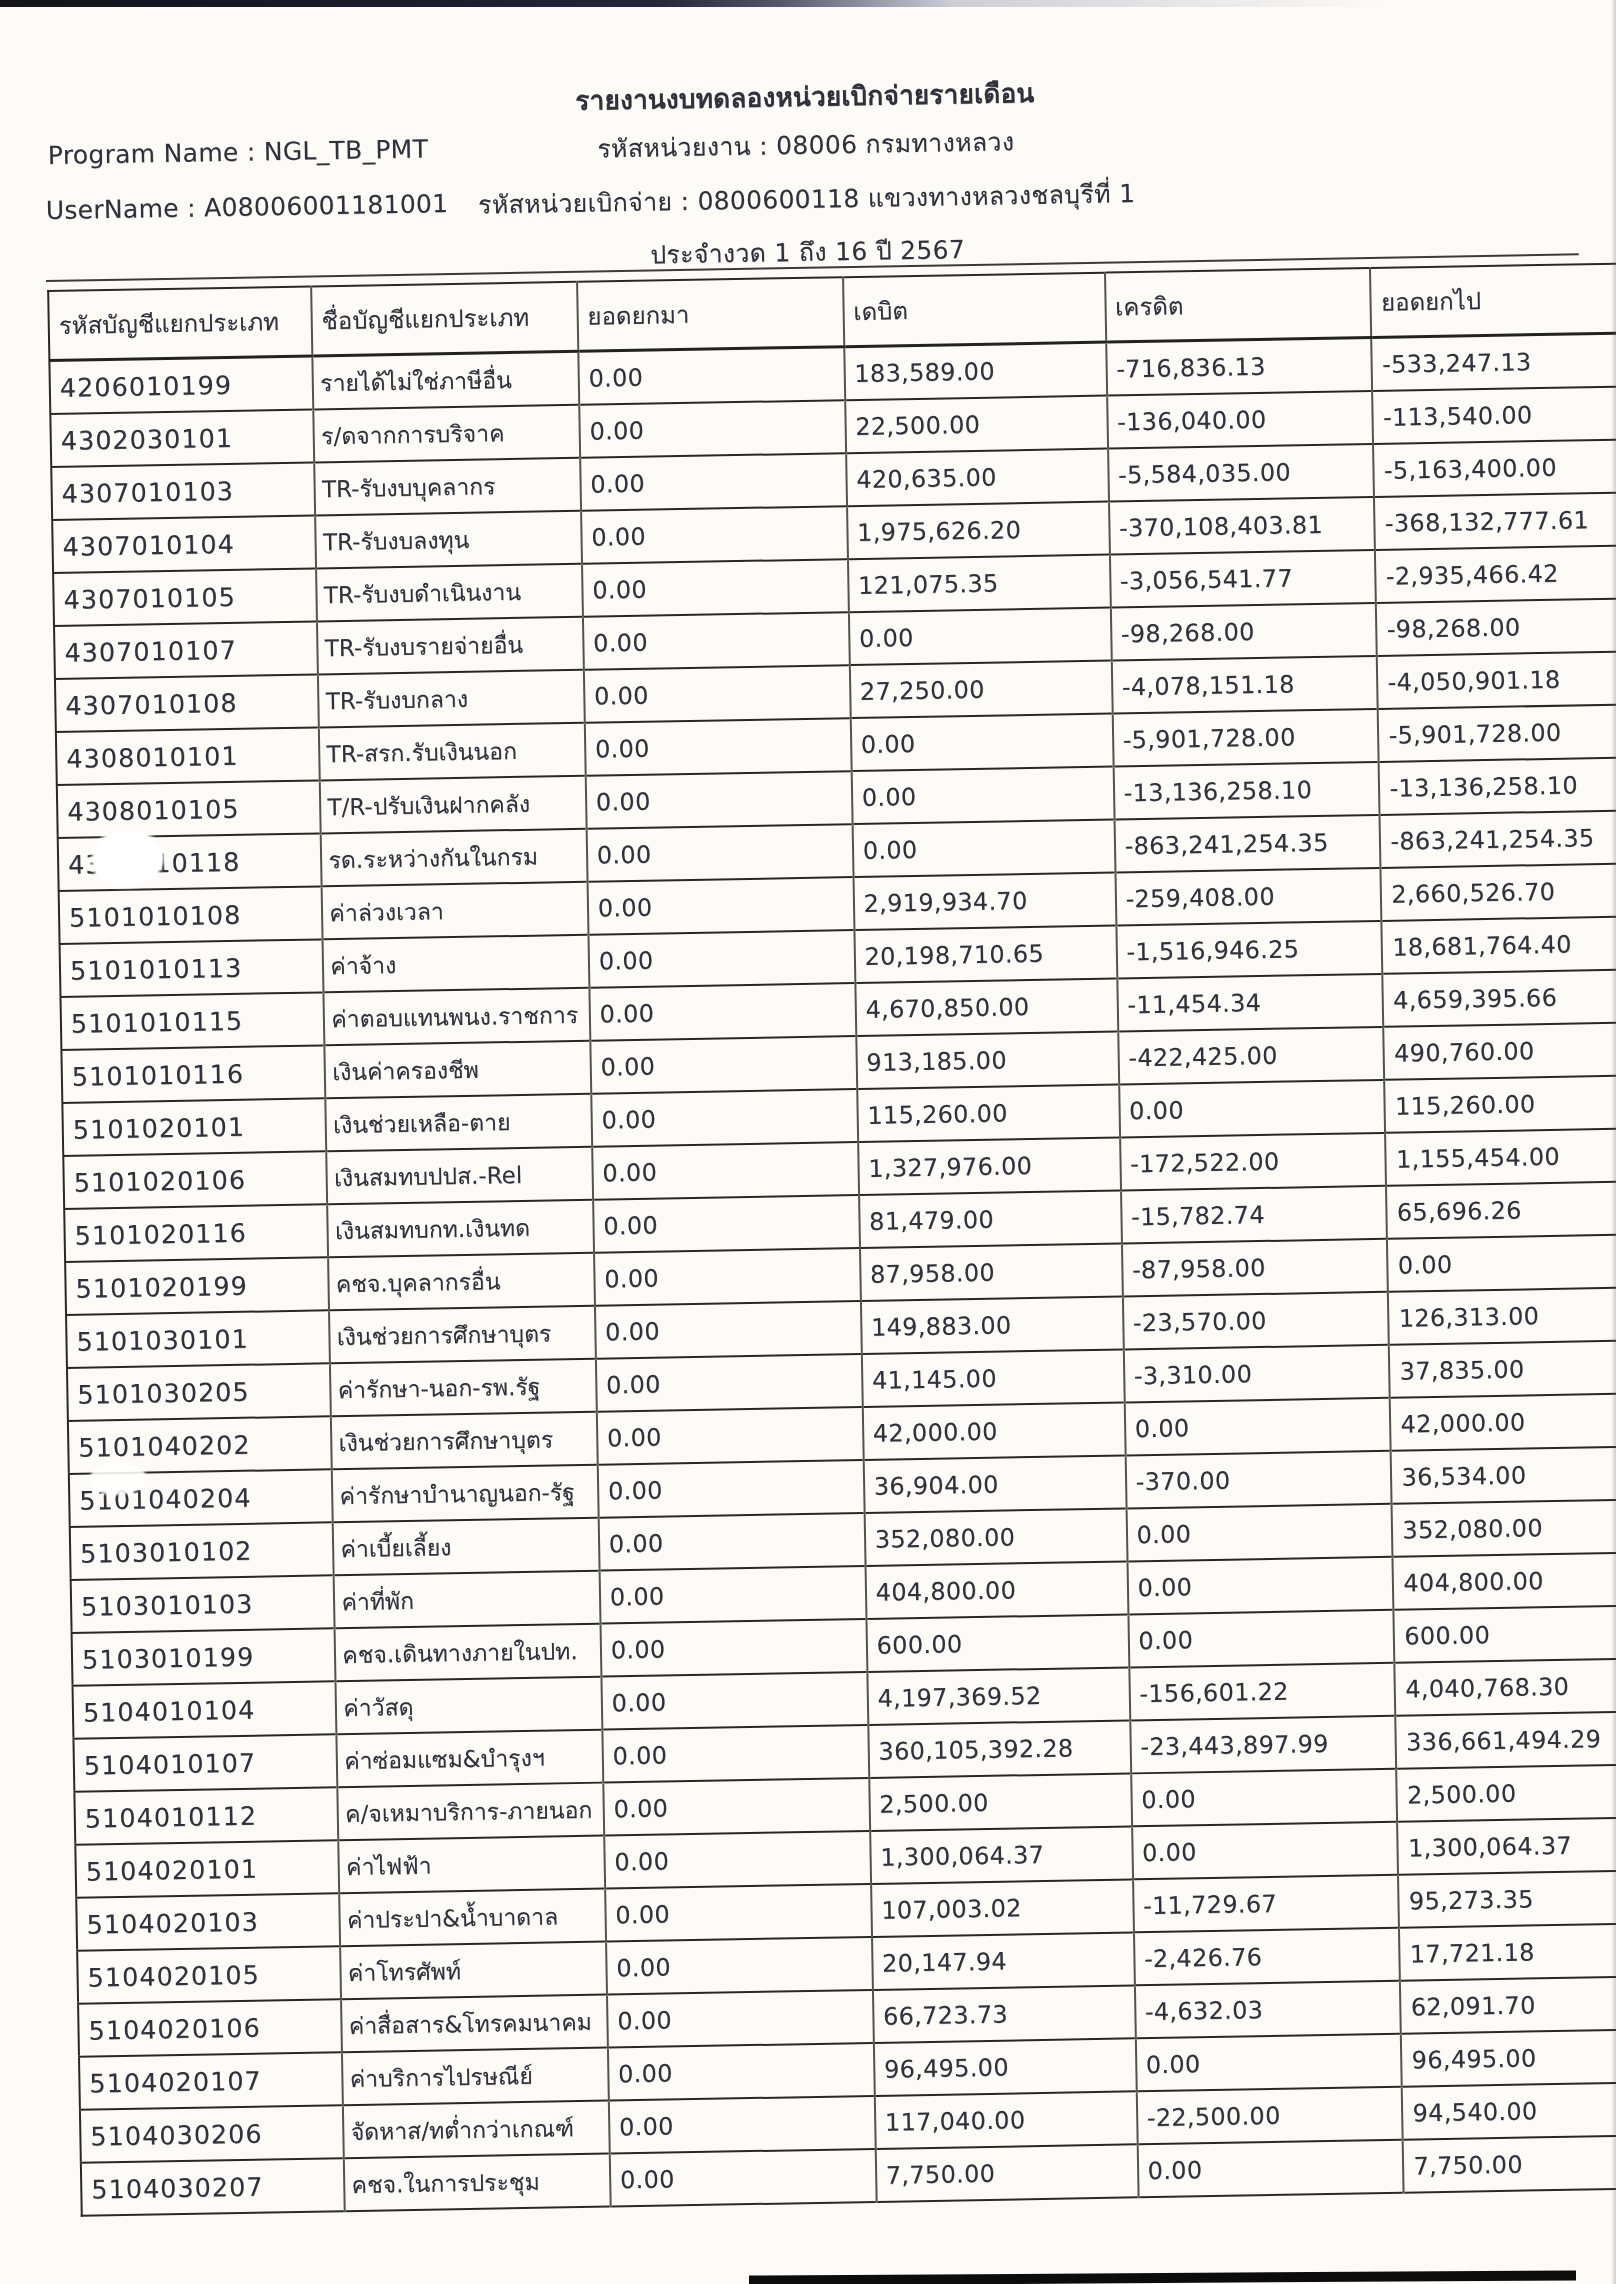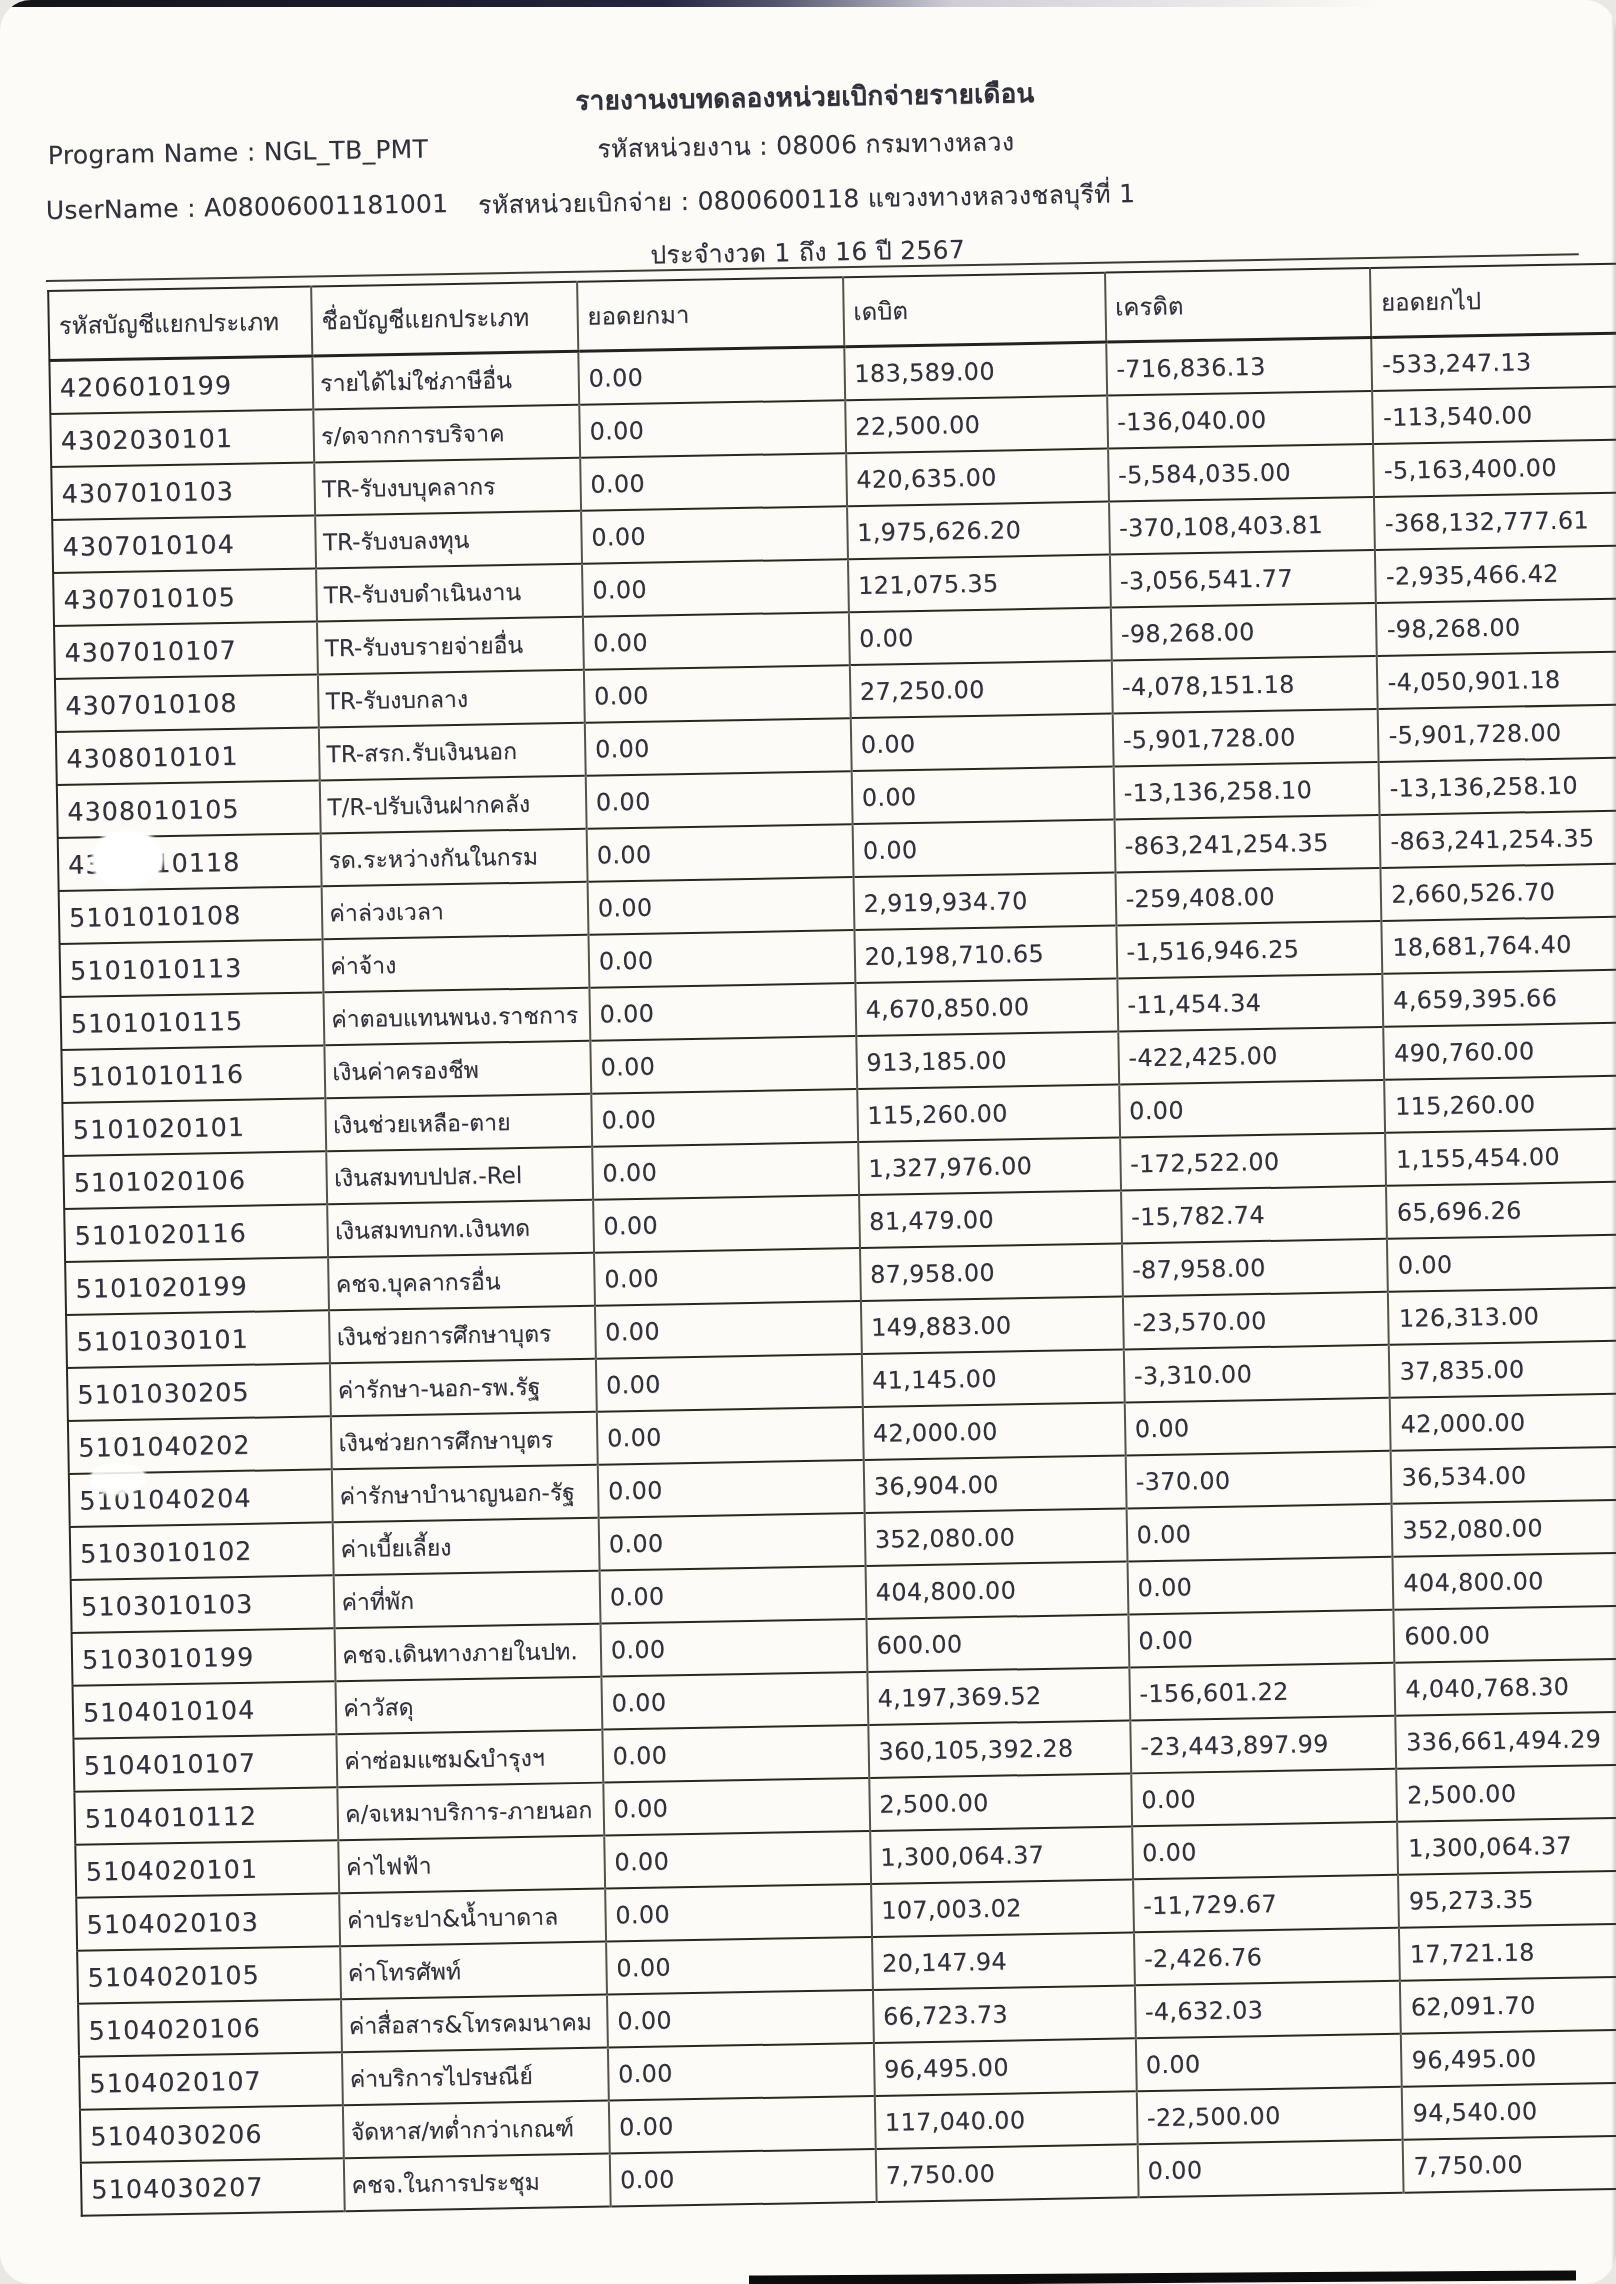--- a/index.html
+++ b/index.html
@@ -1,21 +1,20 @@
 <!DOCTYPE html>
 <html style="font-size:10.4px"><head>
 <meta charset="utf-8">
 <style>
   html,body{margin:0;padding:0;background:#e9e8e4;}
   .canvas{
     position:relative;width:1616px;height:2284px;overflow:hidden;
     background:#fcfbf7;
     font-family:"DejaVu Sans","Liberation Sans",sans-serif;
     color:#30313a;
-    border-radius:31px;
   }
   .canvas::after{ 
     content:"";position:absolute;top:0;right:0;width:5.2px;height:100%;
     background:linear-gradient(90deg,rgba(0,0,0,0),rgba(90,90,95,.28));
     pointer-events:none;
   }
   
   .artifact-top{
     position:absolute;left:0;top:0;width:1442px;height:7.2px;
     background:linear-gradient(90deg,#14141a 0%,#1b1b2c 28%,#262640 46%,#55556e 54%,rgba(150,150,175,.45) 66%,rgba(255,255,255,0) 96%);

